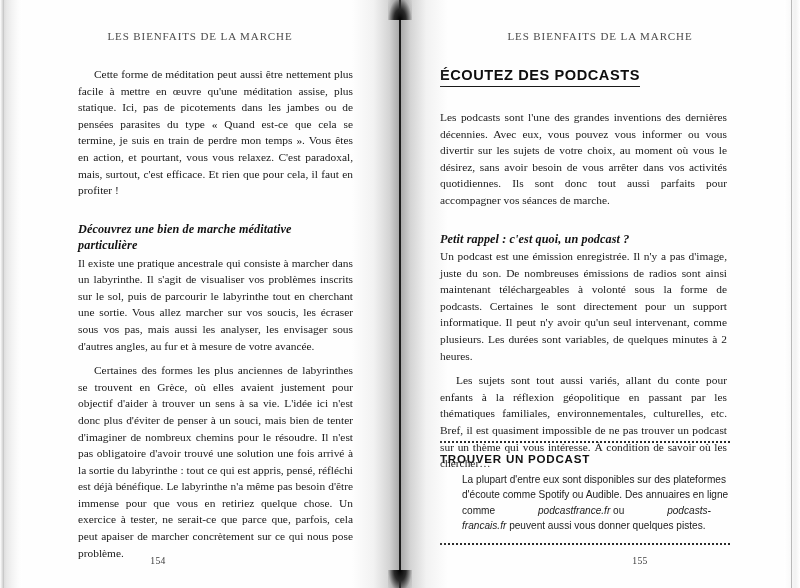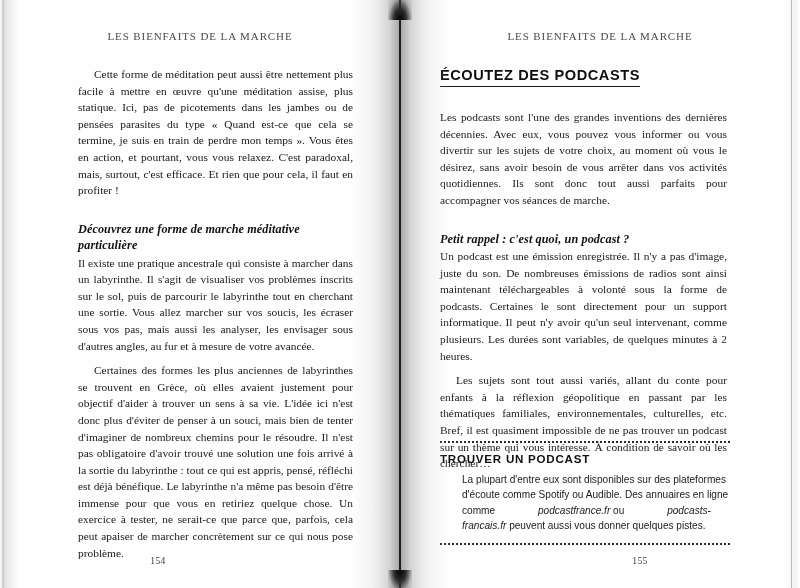--- a/index.html
+++ b/index.html
@@ -222,21 +222,21 @@
   <div class="page left">
 
     <div class="running-head">LES BIENFAITS DE LA MARCHE</div>
 
     <div class="col left-col">
 
       <p class="body">Cette forme de méditation peut aussi être nettement plus facile à mettre en œuvre qu'une méditation assise, plus statique. Ici, pas de picotements dans les jambes ou de pensées parasites du type « Quand est-ce que cela se termine, je suis en train de perdre mon temps ». Vous êtes en action, et pourtant, vous vous relaxez. C'est paradoxal, mais, surtout, c'est efficace. Et rien que pour cela, il faut en profiter !</p>
 
       <div class="gap-lg"></div>
 
-      <h3 class="sub">Découvrez une forme de marche méditative particulière</h3>
+      <h3 class="sub">Découvrez une bien de marche méditative particulière</h3>
 
       <p class="body noindent">Il existe une pratique ancestrale qui consiste à marcher dans un labyrinthe. Il s'agit de visualiser vos problèmes inscrits sur le sol, puis de parcourir le labyrinthe tout en cherchant une sortie. Vous allez marcher sur vos soucis, les écraser sous vos pas, mais aussi les analyser, les envisager sous d'autres angles, au fur et à mesure de votre avancée.</p>
 
       <div class="gap-sm"></div>
 
       <p class="body">Certaines des formes les plus anciennes de labyrinthes se trouvent en Grèce, où elles avaient justement pour objectif d'aider à trouver un sens à sa vie. L'idée ici n'est donc plus d'éviter de penser à un souci, mais bien de tenter d'imaginer de nombreux chemins pour le résoudre. Il n'est pas obligatoire d'avoir trouvé une solution une fois arrivé à la sortie du labyrinthe : tout ce qui est appris, pensé, réfléchi est déjà bénéfique. Le labyrinthe n'a même pas besoin d'être immense pour que vous en retiriez quelque chose. Un exercice à tester, ne serait-ce que parce que, parfois, cela peut apaiser de marcher concrètement sur ce qui nous pose problème.</p>
     </div>
 
     <div class="folio left-folio">154</div>
 

